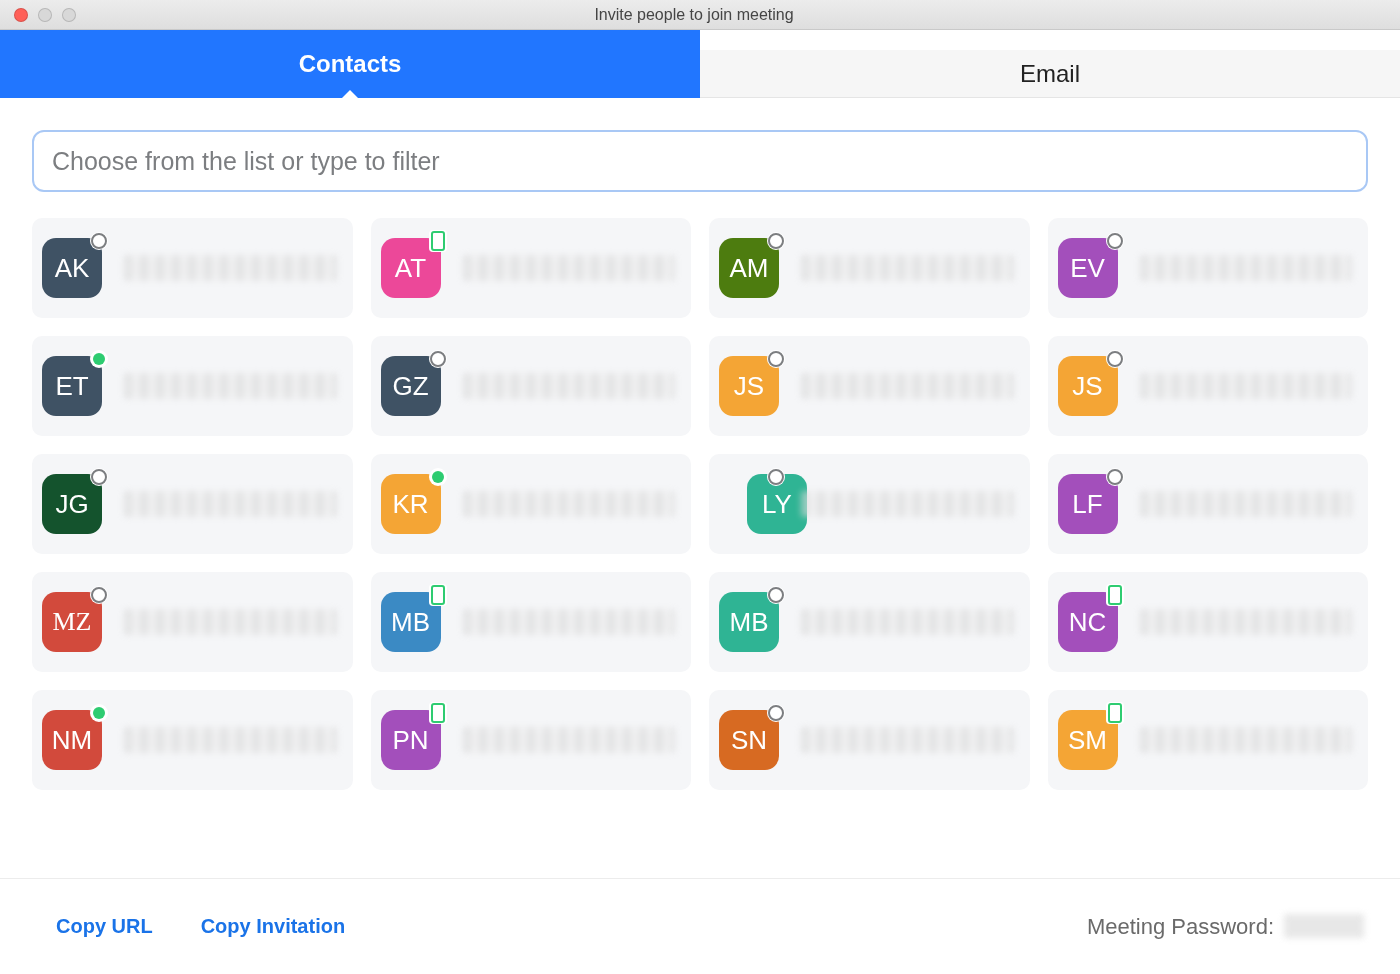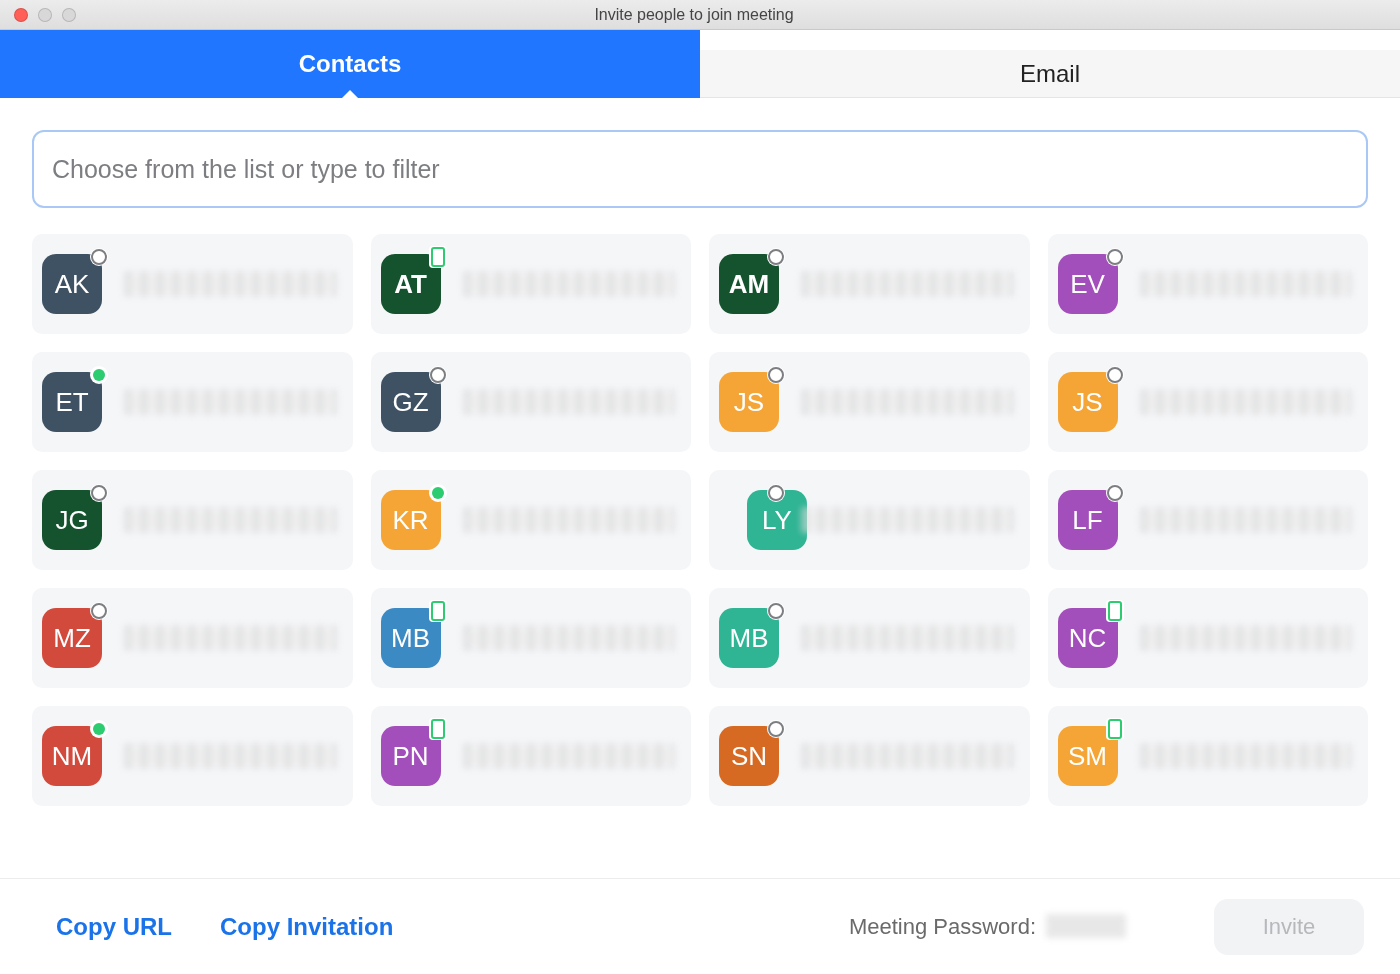--- a/index.html
+++ b/index.html
@@ -81,21 +81,21 @@
 
   
   .content {
     flex: 1;
     padding: 32px 32px 0 32px;
     overflow: hidden;
   }
 
   .search-box {
     width: 100%;
-    height: 78px;
+    height: 62px;
     border: 2px solid #a9c8f5;
     border-radius: 12px;
     font-size: 25px;
     padding: 0 18px;
     color: #333;
     outline: none;
     background: #ffffff;
   }
   .search-box::placeholder {
     color: #7c7e81;
@@ -192,21 +192,21 @@
   
   .footer {
     height: 96px;
     border-top: 1px solid #ececec;
     display: flex;
     align-items: center;
     padding: 0 36px 0 56px;
     gap: 48px;
   }
   .link-btn {
-    font-size: 24px;
+    font-size: 20px;
     font-weight: 700;
     color: #1a73e8;
     cursor: pointer;
     background: none;
     border: none;
   }
   .footer-spacer { flex: 1; }
   .meeting-password {
     font-size: 22px;
     color: #6a6a6a;
@@ -260,28 +260,28 @@
 
   <div class="contact-card">
         <div class="avatar-wrap">
           <div class="avatar" style="background: rgb(63, 82, 100);">AK</div>
           <div class="presence offline"></div>
         </div>
         <div class="contact-name-blur"></div>
       </div>
       <div class="contact-card">
         <div class="avatar-wrap">
-          <div class="avatar" style="background: #14532d; font-weight: bold;">AT</div>
+          <div class="avatar" style="background: #ec4899;">AT</div>
           <div class="presence mobile"></div>
         </div>
         <div class="contact-name-blur"></div>
       </div>
       <div class="contact-card">
         <div class="avatar-wrap">
-          <div class="avatar" style="background: #14532d; font-weight: bold;">AM</div>
+          <div class="avatar" style="background: #4d7c0f;">AM</div>
           <div class="presence offline"></div>
         </div>
         <div class="contact-name-blur"></div>
       </div>
       <div class="contact-card">
         <div class="avatar-wrap">
           <div class="avatar" style="background: rgb(163, 79, 187);">EV</div>
           <div class="presence offline"></div>
         </div>
         <div class="contact-name-blur"></div>
@@ -337,21 +337,21 @@
       </div>
       <div class="contact-card">
         <div class="avatar-wrap">
           <div class="avatar" style="background: rgb(163, 79, 187);">LF</div>
           <div class="presence offline"></div>
         </div>
         <div class="contact-name-blur"></div>
       </div>
       <div class="contact-card">
         <div class="avatar-wrap">
-          <div class="avatar" style="background: rgb(210, 74, 60);">MZ</div>
+          <div class="avatar" style="background: rgb(210, 74, 60); font-family: Liberation Serif, serif;">MZ</div>
           <div class="presence offline"></div>
         </div>
         <div class="contact-name-blur"></div>
       </div>
       <div class="contact-card">
         <div class="avatar-wrap">
           <div class="avatar" style="background: rgb(59, 138, 196);">MB</div>
           <div class="presence mobile"></div>
         </div>
         <div class="contact-name-blur"></div>
@@ -402,14 +402,13 @@
 </div>
 
 <div class="footer">
   <button class="link-btn">Copy URL</button>
   <button class="link-btn">Copy Invitation</button>
   <div class="footer-spacer"></div>
   <div class="meeting-password">
     <span>Meeting Password:</span>
     <span class="pw-blur"></span>
   </div>
-  <button class="invite-btn" disabled="">Invite</button>
 </div>
 
 </body></html>

